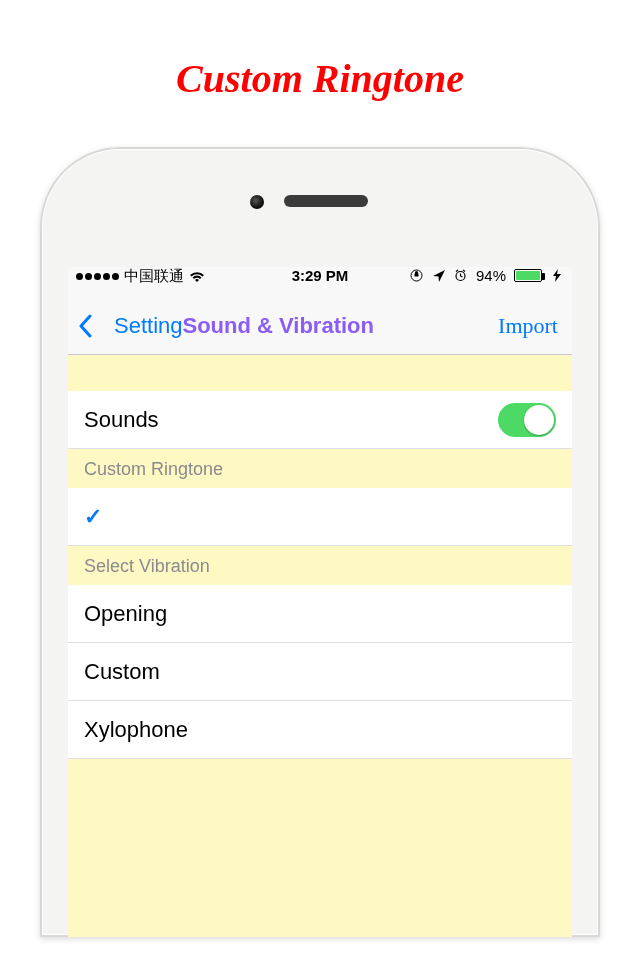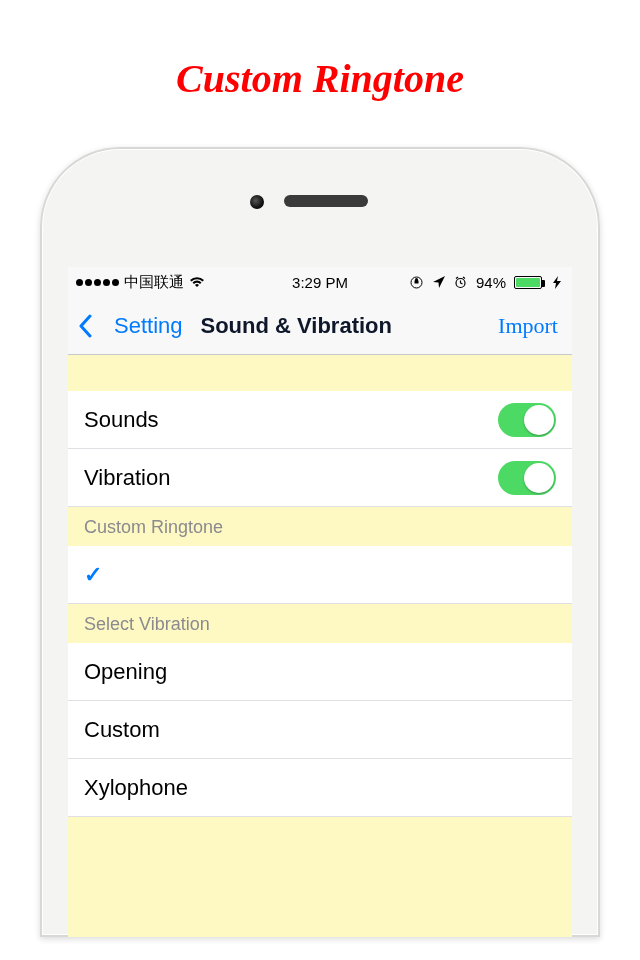--- a/index.html
+++ b/index.html
@@ -76,28 +76,28 @@
     flex-direction: column;
     font-size: 20px;
     color: #000;
   }
 
   
   .statusbar {
     height: 30px;
     background: #f8f8f8;
     display: flex;
-    align-items: center;
+    align-items: flex-start;
     padding: 0 8px;
     font-size: 15px;
     color: #000;
     border-bottom: 0;
   }
   .sb-left { display: flex; align-items: center; gap: 5px; flex: 1; }
-  .sb-center { flex: 1; text-align: center; font-weight: 400; }
+  .sb-center { flex: 1; text-align: center; font-weight: 700; }
   .sb-right { flex: 1; display: flex; align-items: center; justify-content: flex-end; gap: 8px; }
   .signal-dots { display: flex; gap: 2px; }
   .signal-dots span { width: 7px; height: 7px; border-radius: 50%; background: #000; display: inline-block; }
   .wifi-icon svg { display: block; }
   .battery {
     width: 28px; height: 13px; border: 1px solid #000; border-radius: 2px; position: relative;
   }
   .battery .fill { position: absolute; top: 1px; left: 1px; bottom: 1px; width: 94%; background: #4cd964; border-radius: 1px; }
   .battery .cap { position: absolute; right: -4px; top: 3px; width: 3px; height: 7px; background: #000; border-radius: 0 1px 1px 0; }
   .sb-icon { width: 14px; height: 14px; display: inline-flex; align-items: center; justify-content: center; }
@@ -116,22 +116,22 @@
     display: flex;
     align-items: center;
     color: #007aff;
     font-size: 22px;
     gap: 20px;
   }
   .nav-back svg { display: block; }
   .nav-title {
     font-weight: 700;
     font-size: 22px;
-    color: #0f172a;
-    margin-left: 18px;
+    color: #8b5cf6;
+    margin-left: 0;
   }
   .nav-right {
     position: absolute;
     right: 14px;
     color: #007aff;
     font-size: 22px;
     font-family: Liberation Serif, serif;
   }
 
   
@@ -257,26 +257,20 @@
 
       <div class="content">
         <div class="gap"></div>
 
         <div class="cell">
           <span class="label">Sounds</span>
           <span class="toggle">
               <span class="knob"></span>
             </span>
         </div>
-        <div class="cell">
-          <span class="label">Vibration</span>
-          <span class="toggle">
-              <span class="knob"></span>
-            </span>
-        </div>
 
         <div class="group-header">Custom Ringtone</div>
         <div class="cell">
           <span class="check">✓</span>
         </div>
 
         <div class="group-header">Select Vibration</div>
         <div class="cell">
           <span class="label">Opening</span>
         </div>

